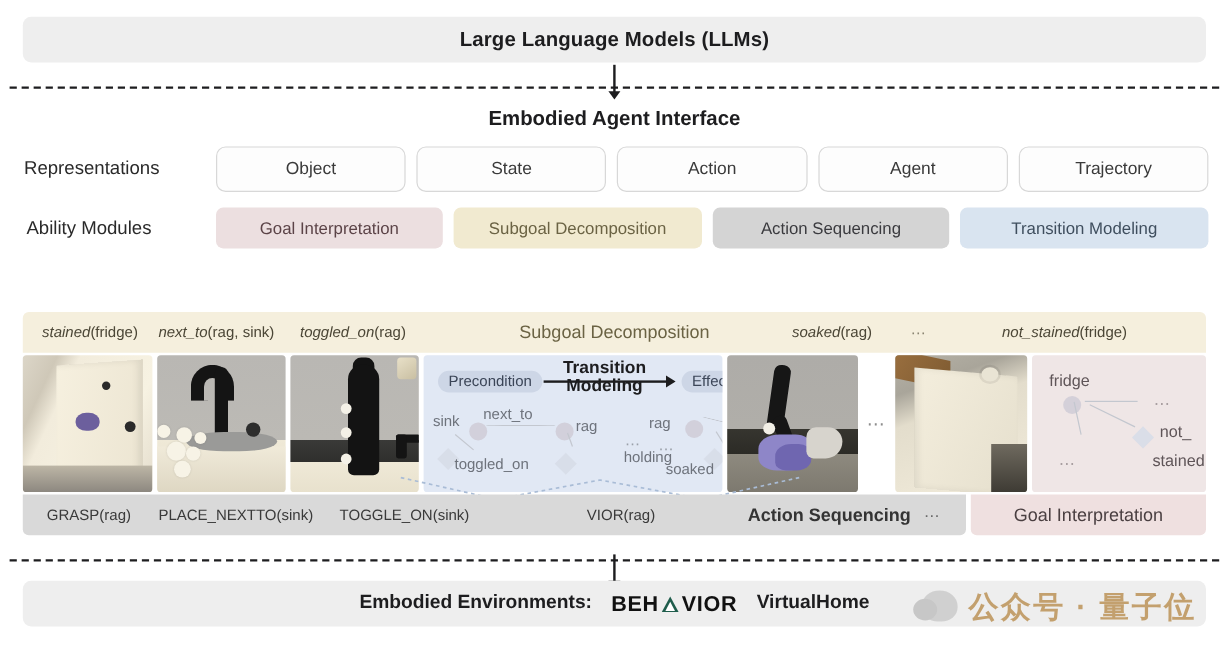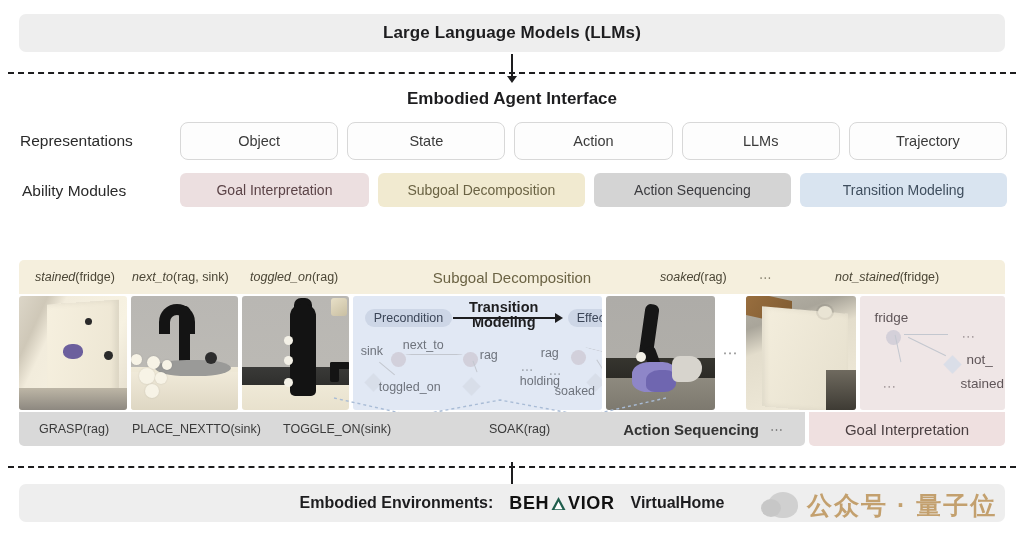--- a/index.html
+++ b/index.html
@@ -274,21 +274,21 @@
       <div class="head"></div>
   </div>
 
   <div class="eai-title">Embodied Agent Interface</div>
 
   <div class="row-label" id="label-representations">Representations</div>
   <div class="rep-row">
     <div class="rep-chip">Object</div>
     <div class="rep-chip">State</div>
     <div class="rep-chip">Action</div>
-    <div class="rep-chip">LLMs</div>
+    <div class="rep-chip">Agent</div>
     <div class="rep-chip">Trajectory</div>
   </div>
 
   <div class="row-label" id="label-ability">Ability Modules</div>
   <div class="ability-row">
     <div class="ab-chip ab-goal">Goal Interpretation</div>
     <div class="ab-chip ab-subgoal">Subgoal Decomposition</div>
     <div class="ab-chip ab-action">Action Sequencing</div>
     <div class="ab-chip ab-transition">Transition Modeling</div>
   </div>
@@ -414,21 +414,21 @@
   </div>
 
   <svg class="connector">
     <polyline points="4,2 84,20 170,4 256,20 336,2" fill="none" stroke="#a9bcd6" stroke-width="1.4" stroke-dasharray="3,3"></polyline>
   </svg>
 
   <div class="action-strip">
     <div class="as-item" style="left:20px;">GRASP(rag)</div>
     <div class="as-item" style="left:113px;">PLACE_NEXTTO(sink)</div>
     <div class="as-item" style="left:264px;">TOGGLE_ON(sink)</div>
-    <div class="as-item" style="left:470px;">SOAK(rag)</div>
+    <div class="as-item" style="left:470px;">VIOR(rag)</div>
     <div class="as-module">Action Sequencing</div>
     <div class="as-dots">⋯</div>
   </div>
 
   <div class="gi-strip">Goal Interpretation</div>
 
   <div class="dashed bottom"></div>
   <div class="arrow-v" id="arrow-bottom">
     <div class="stem"></div>
       <div class="head"></div>

